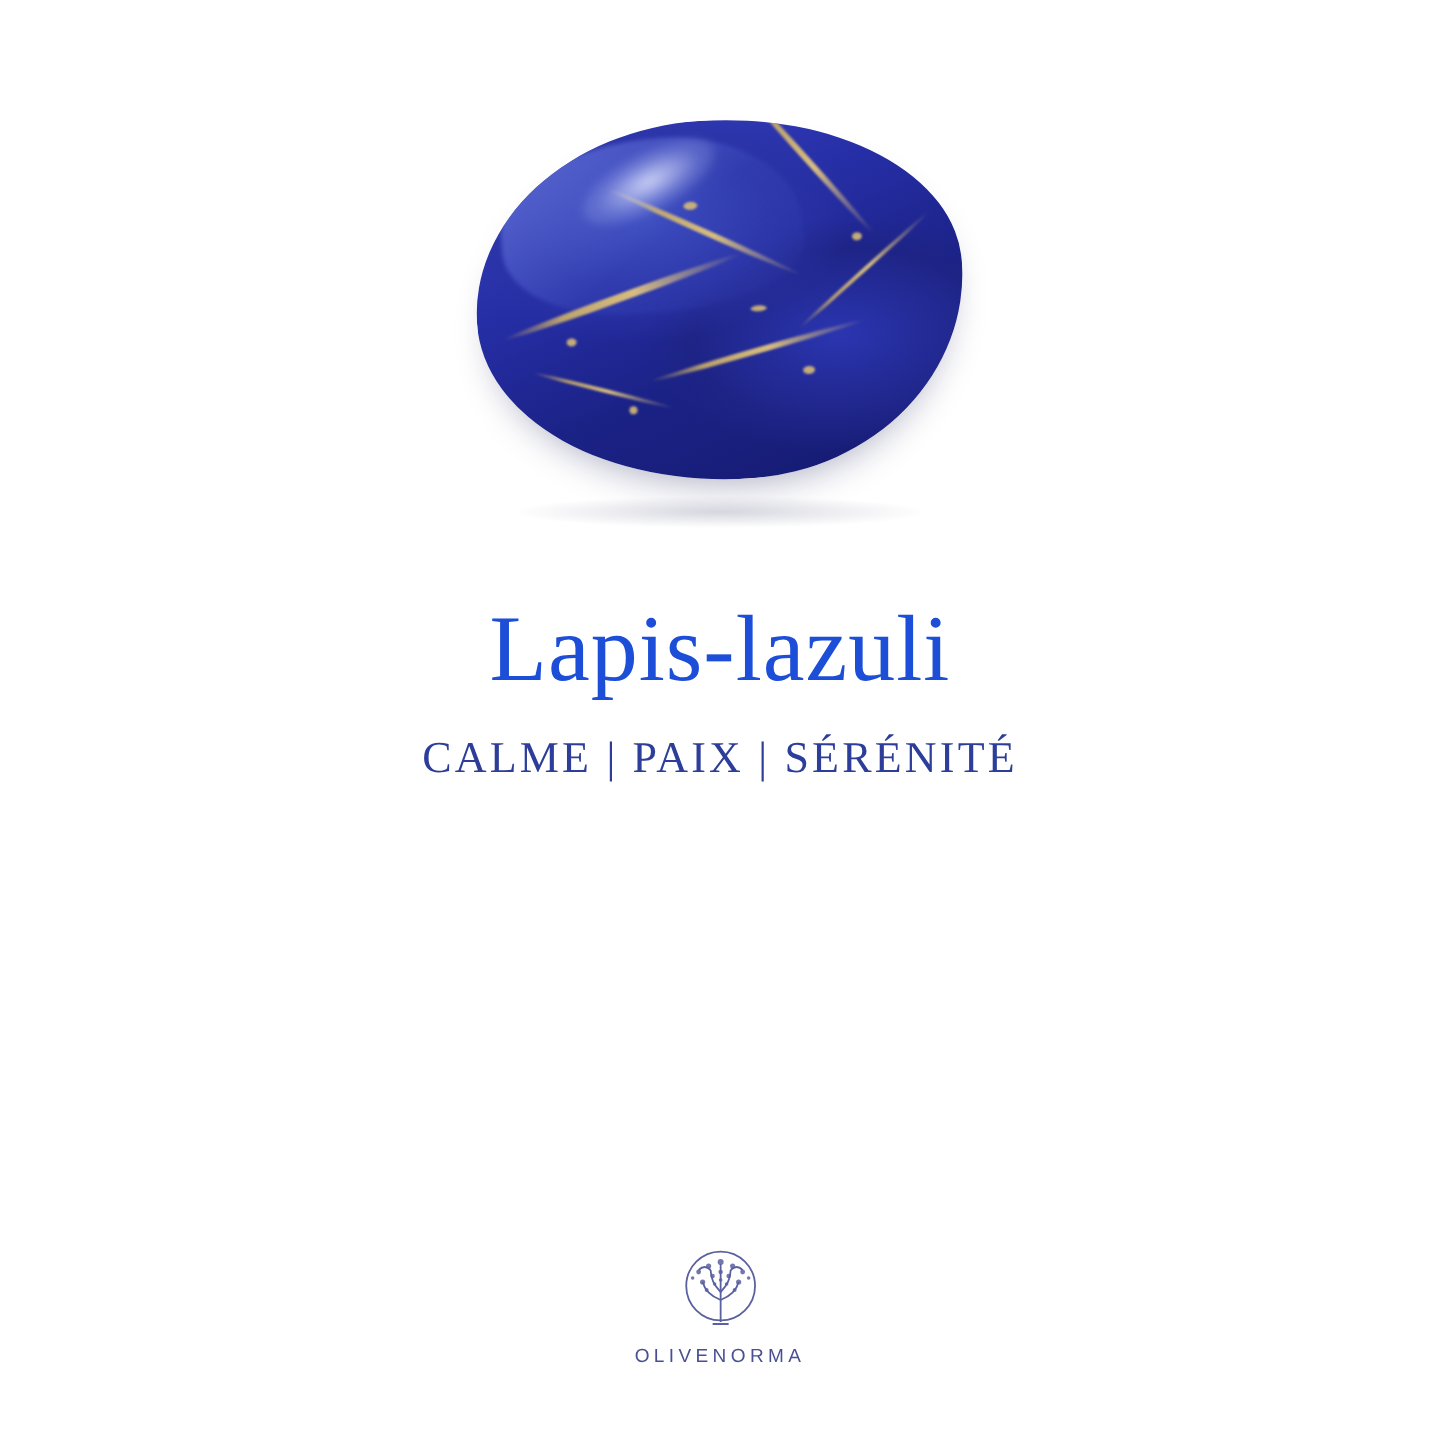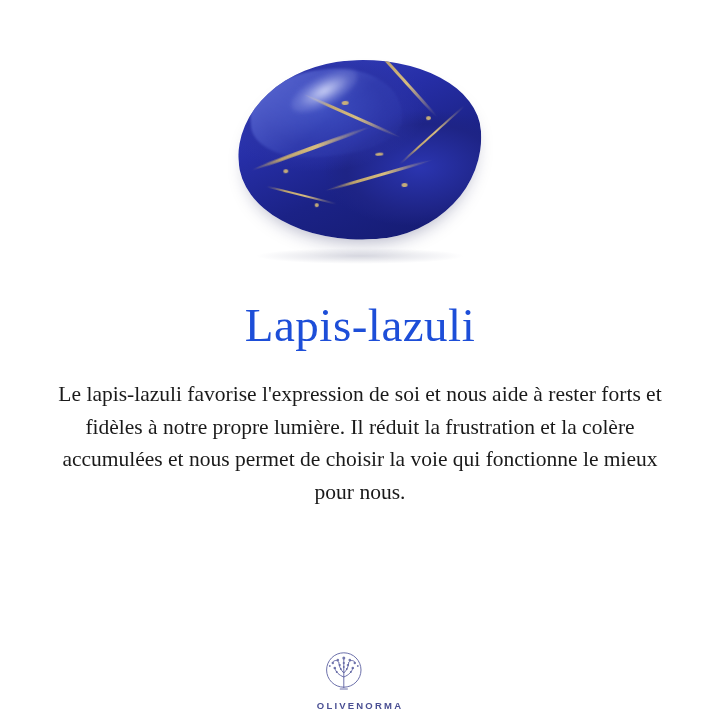--- a/index.html
+++ b/index.html
@@ -130,26 +130,26 @@
     margin-top: 26px;
     font-size: 21.5px;
     line-height: 1.52;
     color: #1a1a1a;
     text-align: center;
   }
 
   
   .logo {
     position: absolute;
-    bottom: 9px;
+    bottom: 36px;
     left: 50%;
     transform: translateX(-50%);
     display: flex;
     flex-direction: column;
-    font-weight: bold;
+    align-items: center;
   }
   .logo-mark { display: block; }
   .logo-text {
     margin-top: 3px;
     font-size: 9.5px;
     letter-spacing: 2.2px;
     color: #4a4f93;
     font-family: "Liberation Sans", sans-serif;
   }
 </style>
@@ -171,22 +171,22 @@
       <span class="fleck f3"></span>
       <span class="fleck f4"></span>
       <span class="fleck f5"></span>
       <span class="fleck f6"></span>
     </div>
     <div class="stone-shadow"></div>
   </div>
 
   <h1 class="title">Lapis-lazuli</h1>
 
-
-  <p class="description">Le lapis-lazuli favorise l'expression de soi et nous aide à rester forts et fidèles à notre propre lumière. Il réduit la frustration et la colère accumulées et nous permet de choisir la voie qui fonctionne le mieux pour nous.</p>
+  <div class="subtitle">CALME | PAIX | SÉRÉNITÉ</div>
+
 
   <div class="logo">
     <svg class="logo-mark" width="54" height="48" viewBox="0 0 54 48">
       <g fill="none" stroke="#5b60a0" stroke-width="0.9">
         <circle cx="27" cy="21" r="17.2"></circle>
         <path d="M27 39 L27 22"></path>
         <path d="M27 28 C22 26 19 23 18 19"></path>
         <path d="M27 28 C32 26 35 23 36 19"></path>
         <path d="M27 24 C24 21 22 17 22 13"></path>
         <path d="M27 24 C30 21 32 17 32 13"></path>

